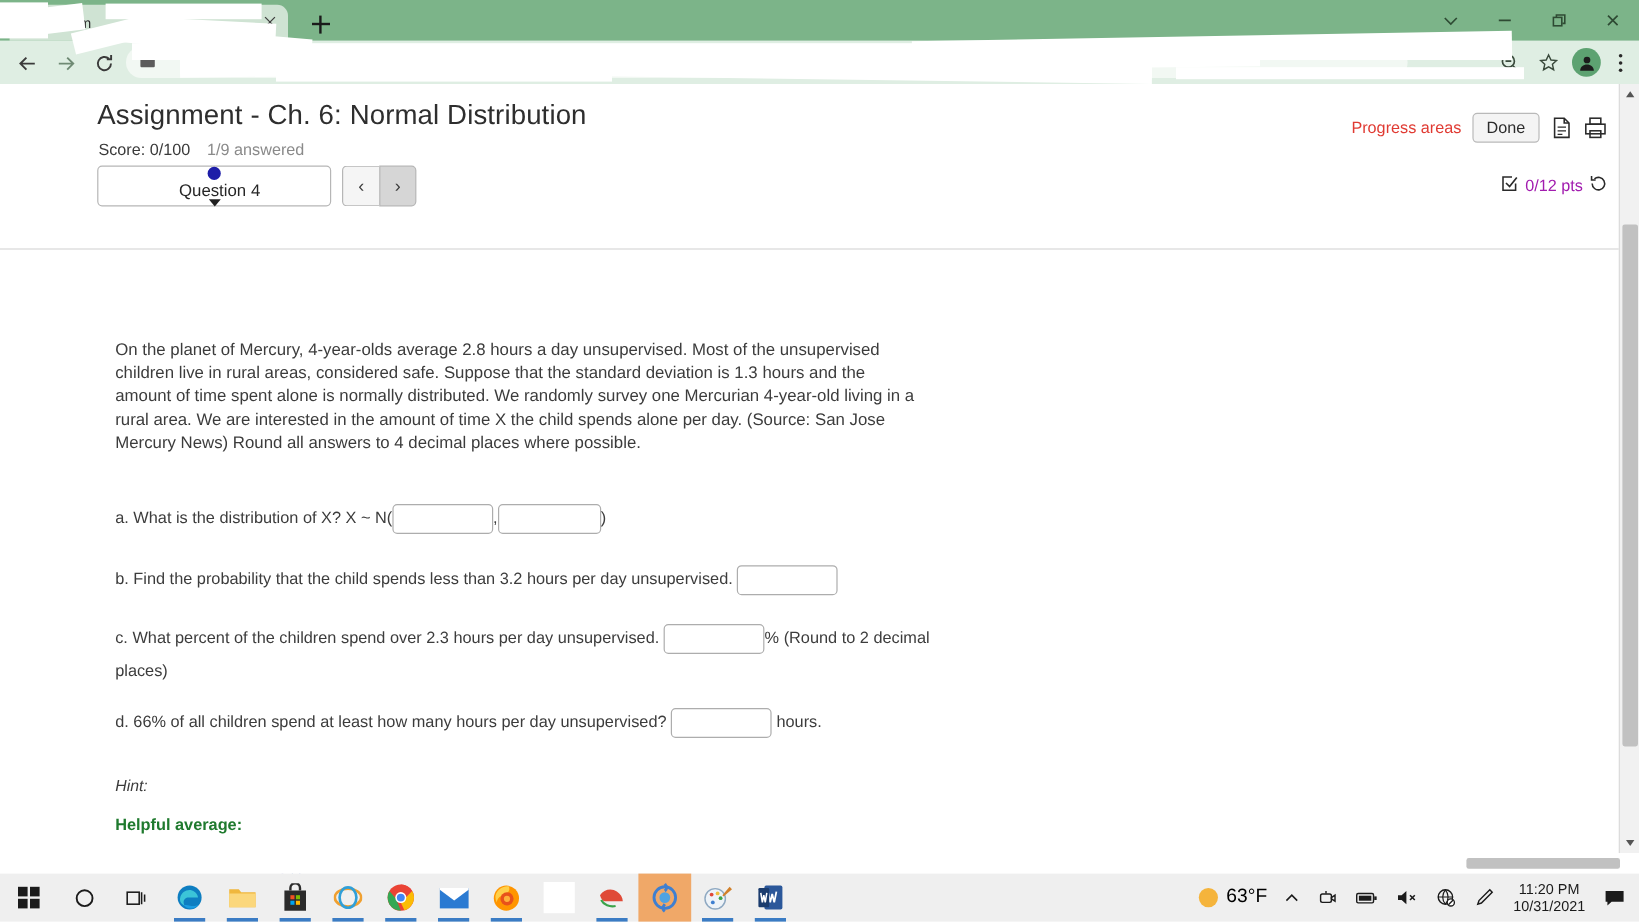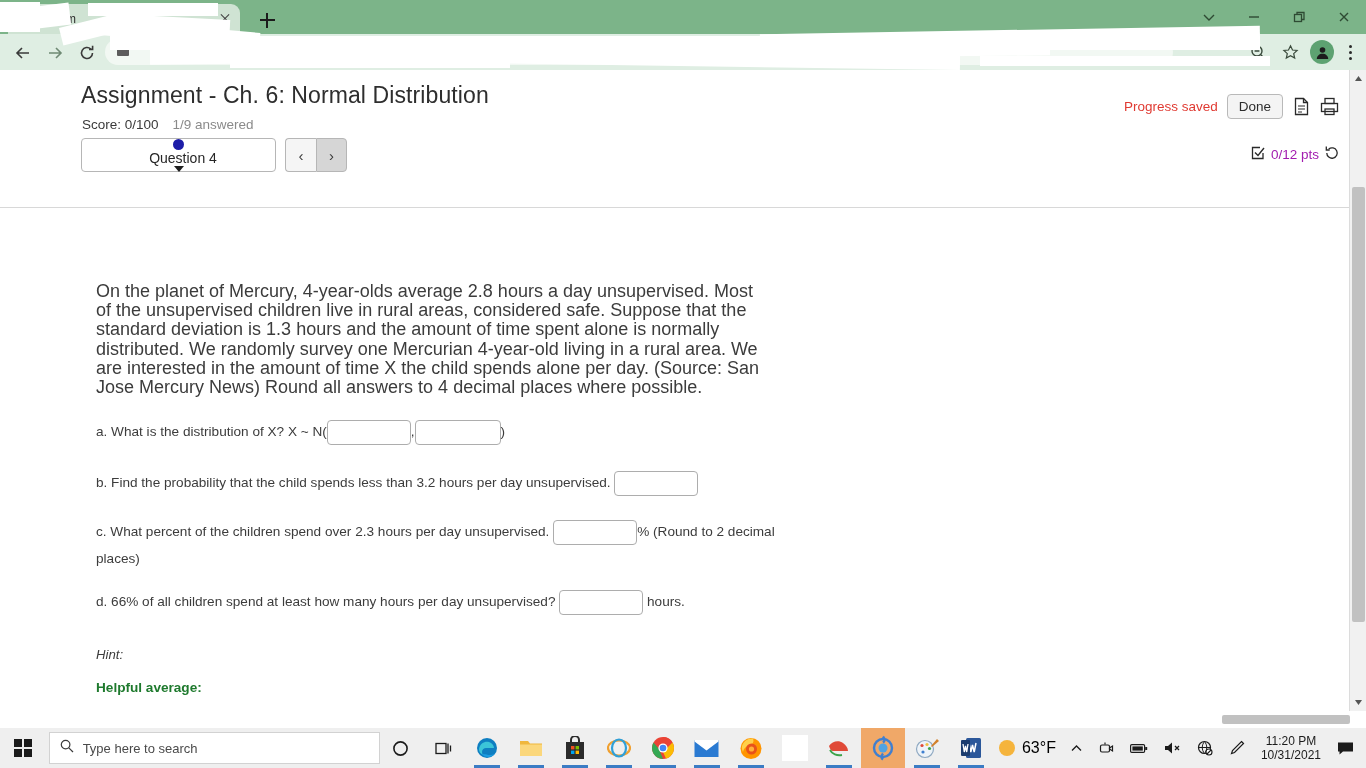--- a/index.html
+++ b/index.html
@@ -120,21 +120,21 @@
   }
   .qnav-btn.prev { border-radius:4px 0 0 4px; border-right:none; }
   .qnav-btn.next { border-radius:0 4px 4px 0; background:#d6d6d6; }
 
   .pts { position:absolute; right:10px; top:76px; display:flex; align-items:center; gap:6px; font-size:13.5px; color:#a21caf; }
 
   
   .qbody { position:absolute; left:0; top:139px; width:1349px; }
   .problem {
     position:absolute; left:96px; top:73px; width:668px;
-    font-size:18px; line-height:19.2px; color:#3c3c3c;
+    font-size:14px; line-height:19.2px; color:#3c3c3c;
   }
 
   .part { position:absolute; left:96px; font-size:13.6px; line-height:27px; color:#3c3c3c; width:700px; }
   .part .lbl { display:inline-block; }
   .ansbox {
     display:inline-block; vertical-align:middle;
     border:1px solid #adadad; border-radius:4px; background:#fff;
     height:25px; width:84px;
   }
   .ansbox.wide { width:86px; }
@@ -285,21 +285,21 @@
 
   <div class="viewport">
     <div class="page">
 
       <div class="page-header">
         <div class="page-title">Assignment - Ch. 6: Normal Distribution</div>
         <div class="score-line">
           <span>Score: 0/100</span><span class="answered">1/9 answered</span>
         </div>
         <div class="header-right">
-          <span class="progress-saved">Progress saved</span>
+          <span class="progress-saved">Progress areas</span>
           <button class="done-btn">Done</button>
           <span class="hdr-icon">
             <svg width="17" height="19" viewBox="0 0 17 19">
                 <path d="M2.5 1.5h8l4 4v12h-12z" fill="none" stroke="#2a2a2a" stroke-width="1.3"></path>
                 <path d="M10.5 1.5v4h4" fill="none" stroke="#2a2a2a" stroke-width="1.3"></path>
                 <path d="M5 9h7M5 12h7M5 15h4" stroke="#2a2a2a" stroke-width="1.1"></path>
               </svg>
           </span>
           <span class="hdr-icon">
             <svg width="19" height="19" viewBox="0 0 19 19">
@@ -412,29 +412,20 @@
 <div class="taskbar">
   <div class="start">
     <span class="winlogo">
         <i></i>
         <i></i>
         <i></i>
         <i></i>
       </span>
   </div>
 
-  <div class="searchbox">
-    <span>
-      <svg width="14" height="14" viewBox="0 0 14 14">
-          <circle cx="5.6" cy="5.6" r="4.3" fill="none" stroke="#3a3a3a" stroke-width="1.2"></circle>
-          <path d="M8.8 8.8L13 13" stroke="#3a3a3a" stroke-width="1.2"></path>
-        </svg>
-    </span>
-    <span class="search-ph">Type here to search</span>
-  </div>
 
   <div class="tb-sys">
     <svg width="17" height="17" viewBox="0 0 17 17">
         <circle cx="8.5" cy="8.5" r="6.6" fill="none" stroke="#1b1b1b" stroke-width="1.6"></circle>
       </svg>
   </div>
   <div class="tb-sys">
     <svg width="18" height="17" viewBox="0 0 18 17">
         <rect x="1" y="3.5" width="10" height="10" fill="none" stroke="#1b1b1b" stroke-width="1.3"></rect>
         <path d="M13 3.5v10M15.5 5.5v6" stroke="#1b1b1b" stroke-width="1.3"></path>

